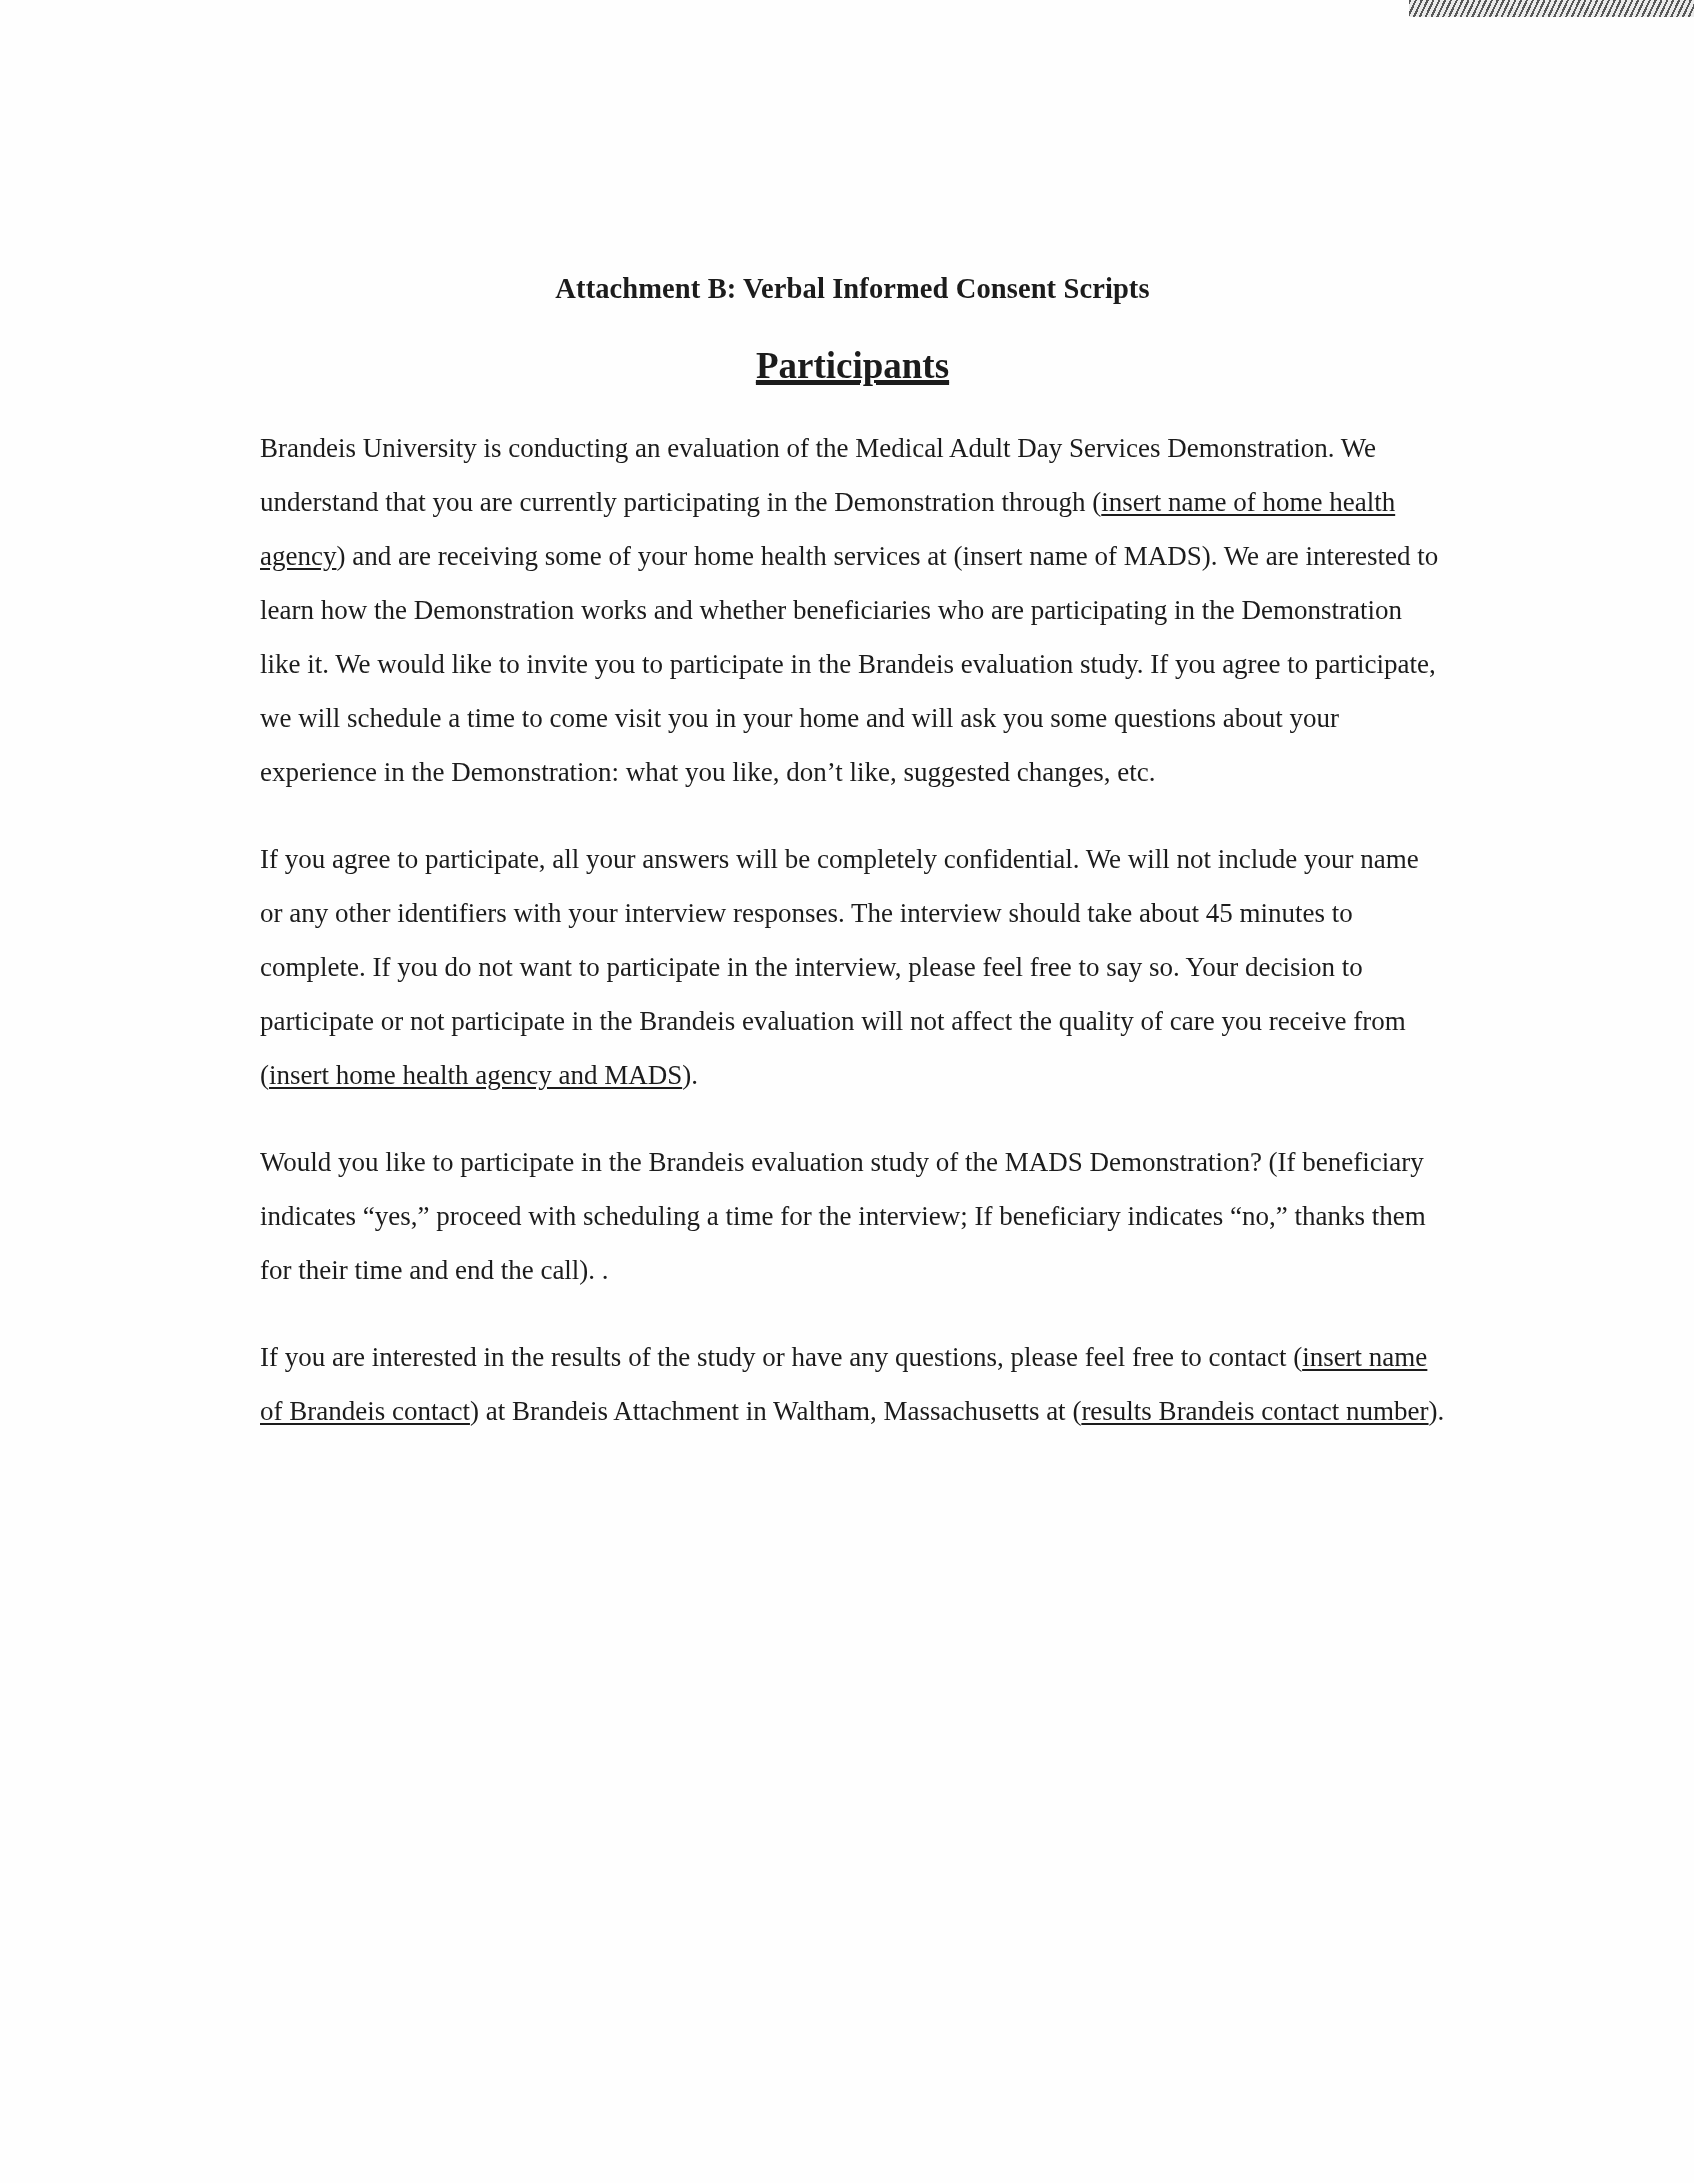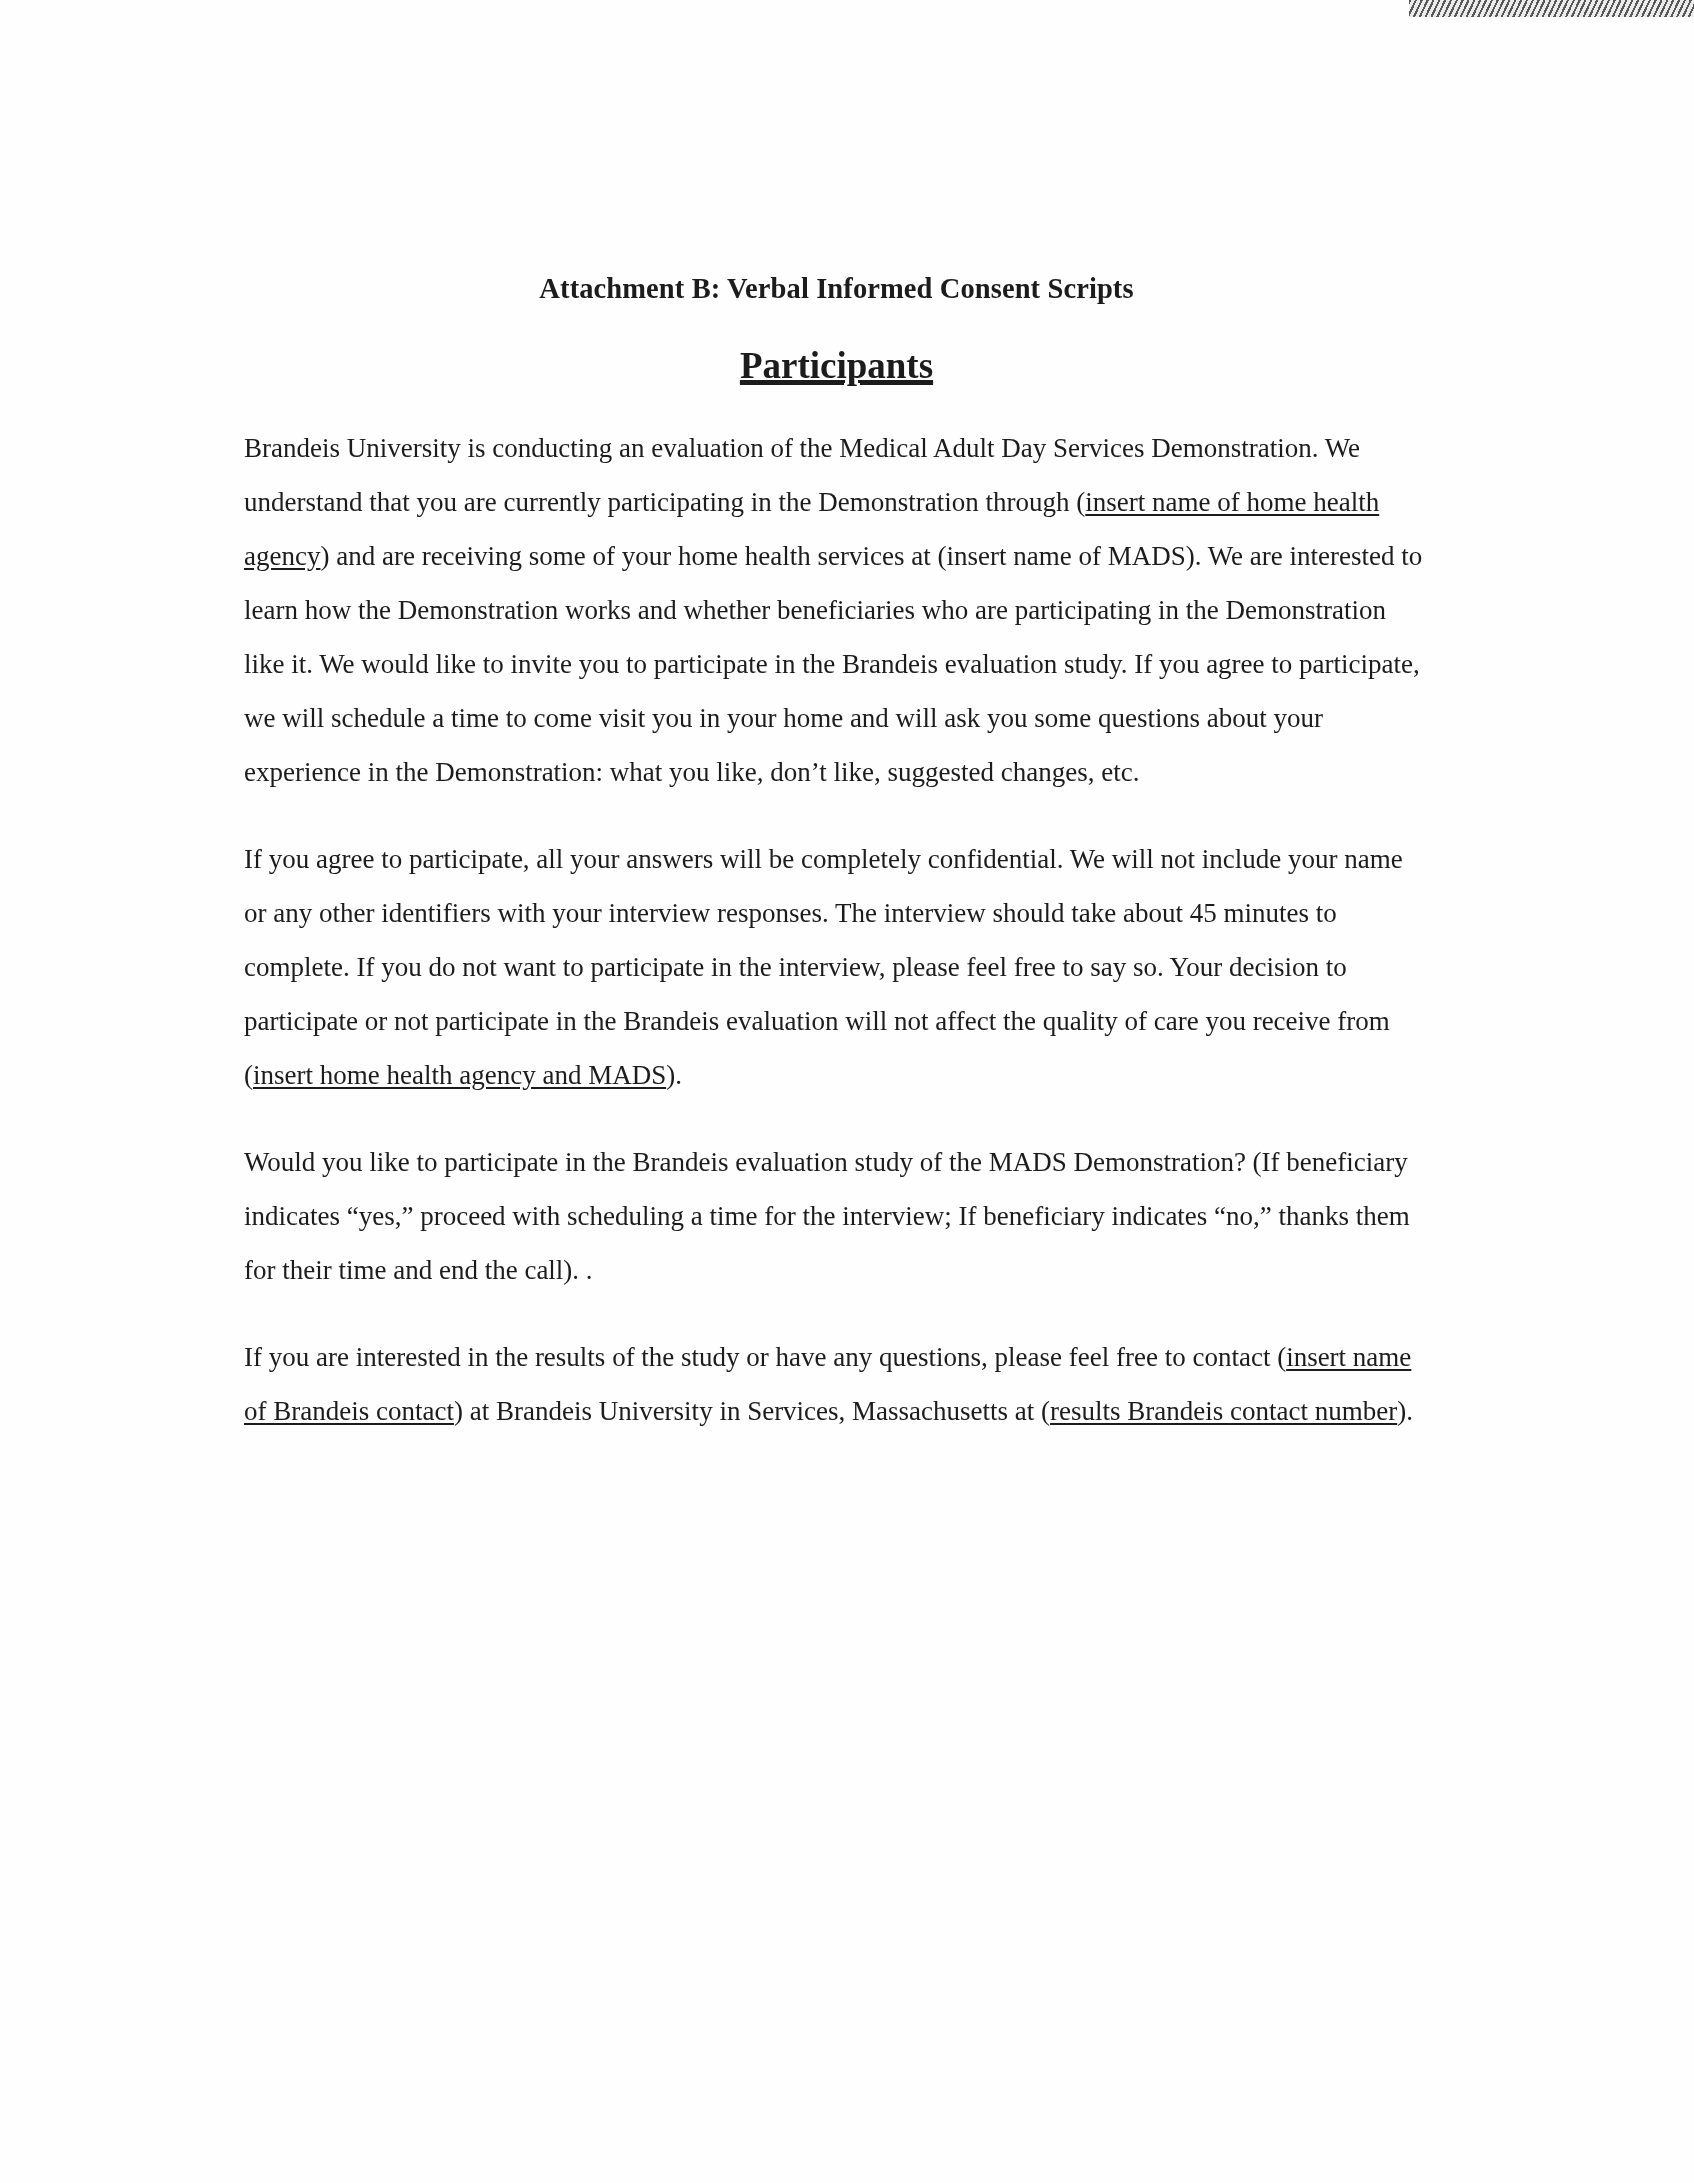--- a/index.html
+++ b/index.html
@@ -30,21 +30,21 @@
       115deg,
       #3a3a3a 0px,
       #3a3a3a 2px,
       #e8e8e8 2px,
       #e8e8e8 5.3px
     );
     opacity: 0.85;
   }
   .content {
     position: absolute;
-    left: 244px;
+    left: 260px;
     top: 270px;
     width: 1185px;
   }
   .doc-title {
     text-align: center;
     font-weight: bold;
     font-size: 28.5px;
     line-height: 37px;
     letter-spacing: 0.1px;
   }
@@ -94,18 +94,18 @@
 
 
     <div class="section-heading">
       <span>Participants</span>
     </div>
 
     <div class="body-text">
       <p><span>Brandeis University is conducting an evaluation of the Medical Adult Day Services Demonstration. We understand that you are currently participating in the Demonstration through (</span><u>insert name of home health agency</u><span>) and are receiving some of your home health services at (insert name of MADS). We are interested to learn how the Demonstration works and whether beneficiaries who are participating in the Demonstration like it. We would like to invite you to participate in the Brandeis evaluation study. If you agree to participate, we will schedule a time to come visit you in your home and will ask you some questions about your experience in the Demonstration: what you like, don’t like, suggested changes, etc.</span></p>
       <p><span>If you agree to participate, all your answers will be completely confidential. We will not include your name or any other identifiers with your interview responses. The interview should take about 45 minutes to complete. If you do not want to participate in the interview, please feel free to say so. Your decision to participate or not participate in the Brandeis evaluation will not affect the quality of care you receive from (</span><u>insert home health agency and MADS</u><span>).</span></p>
       <p><span>Would you like to participate in the Brandeis evaluation study of the MADS Demonstration? (If beneficiary indicates “yes,” proceed with scheduling a time for the interview; If beneficiary indicates “no,” thanks them for their time and end the call). .</span></p>
-      <p><span>If you are interested in the results of the study or have any questions, please feel free to contact (</span><u>insert name of Brandeis contact</u><span>) at Brandeis University in Services, Massachusetts at  (</span><u>results Brandeis contact number</u><span>).</span></p>
+      <p><span>If you are interested in the results of the study or have any questions, please feel free to contact (</span><u>insert name of Brandeis contact</u><span>) at Brandeis Attachment in Waltham, Massachusetts at  (</span><u>results Brandeis contact number</u><span>).</span></p>
     </div>
 
   </div>
 </div>
 
 
 </body></html>

